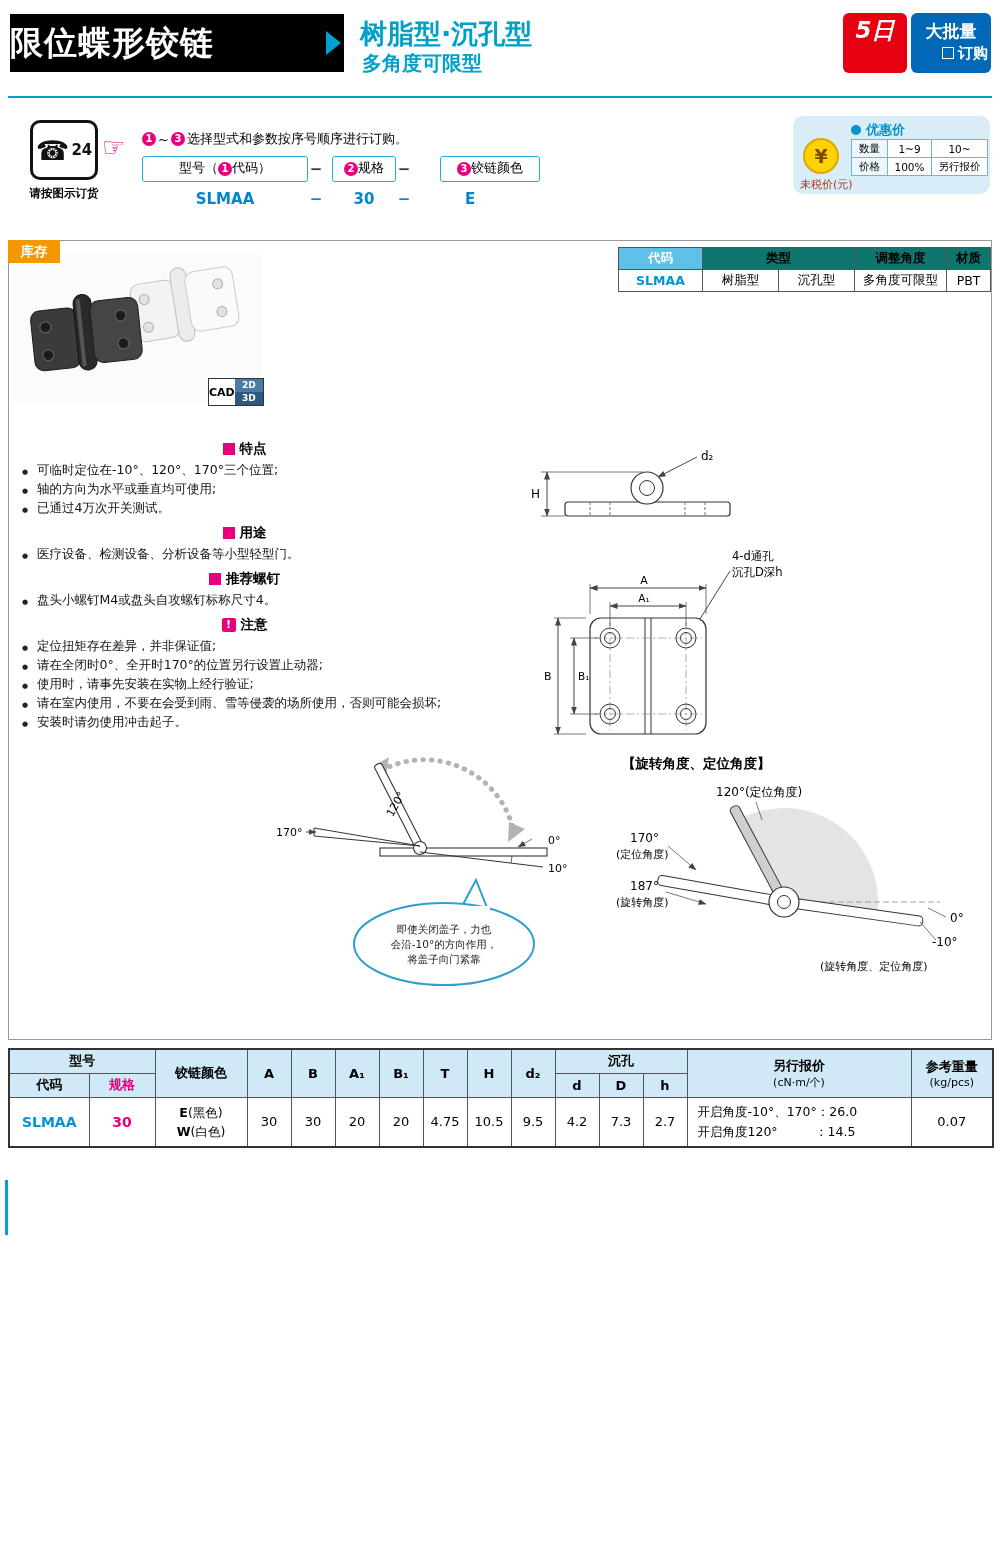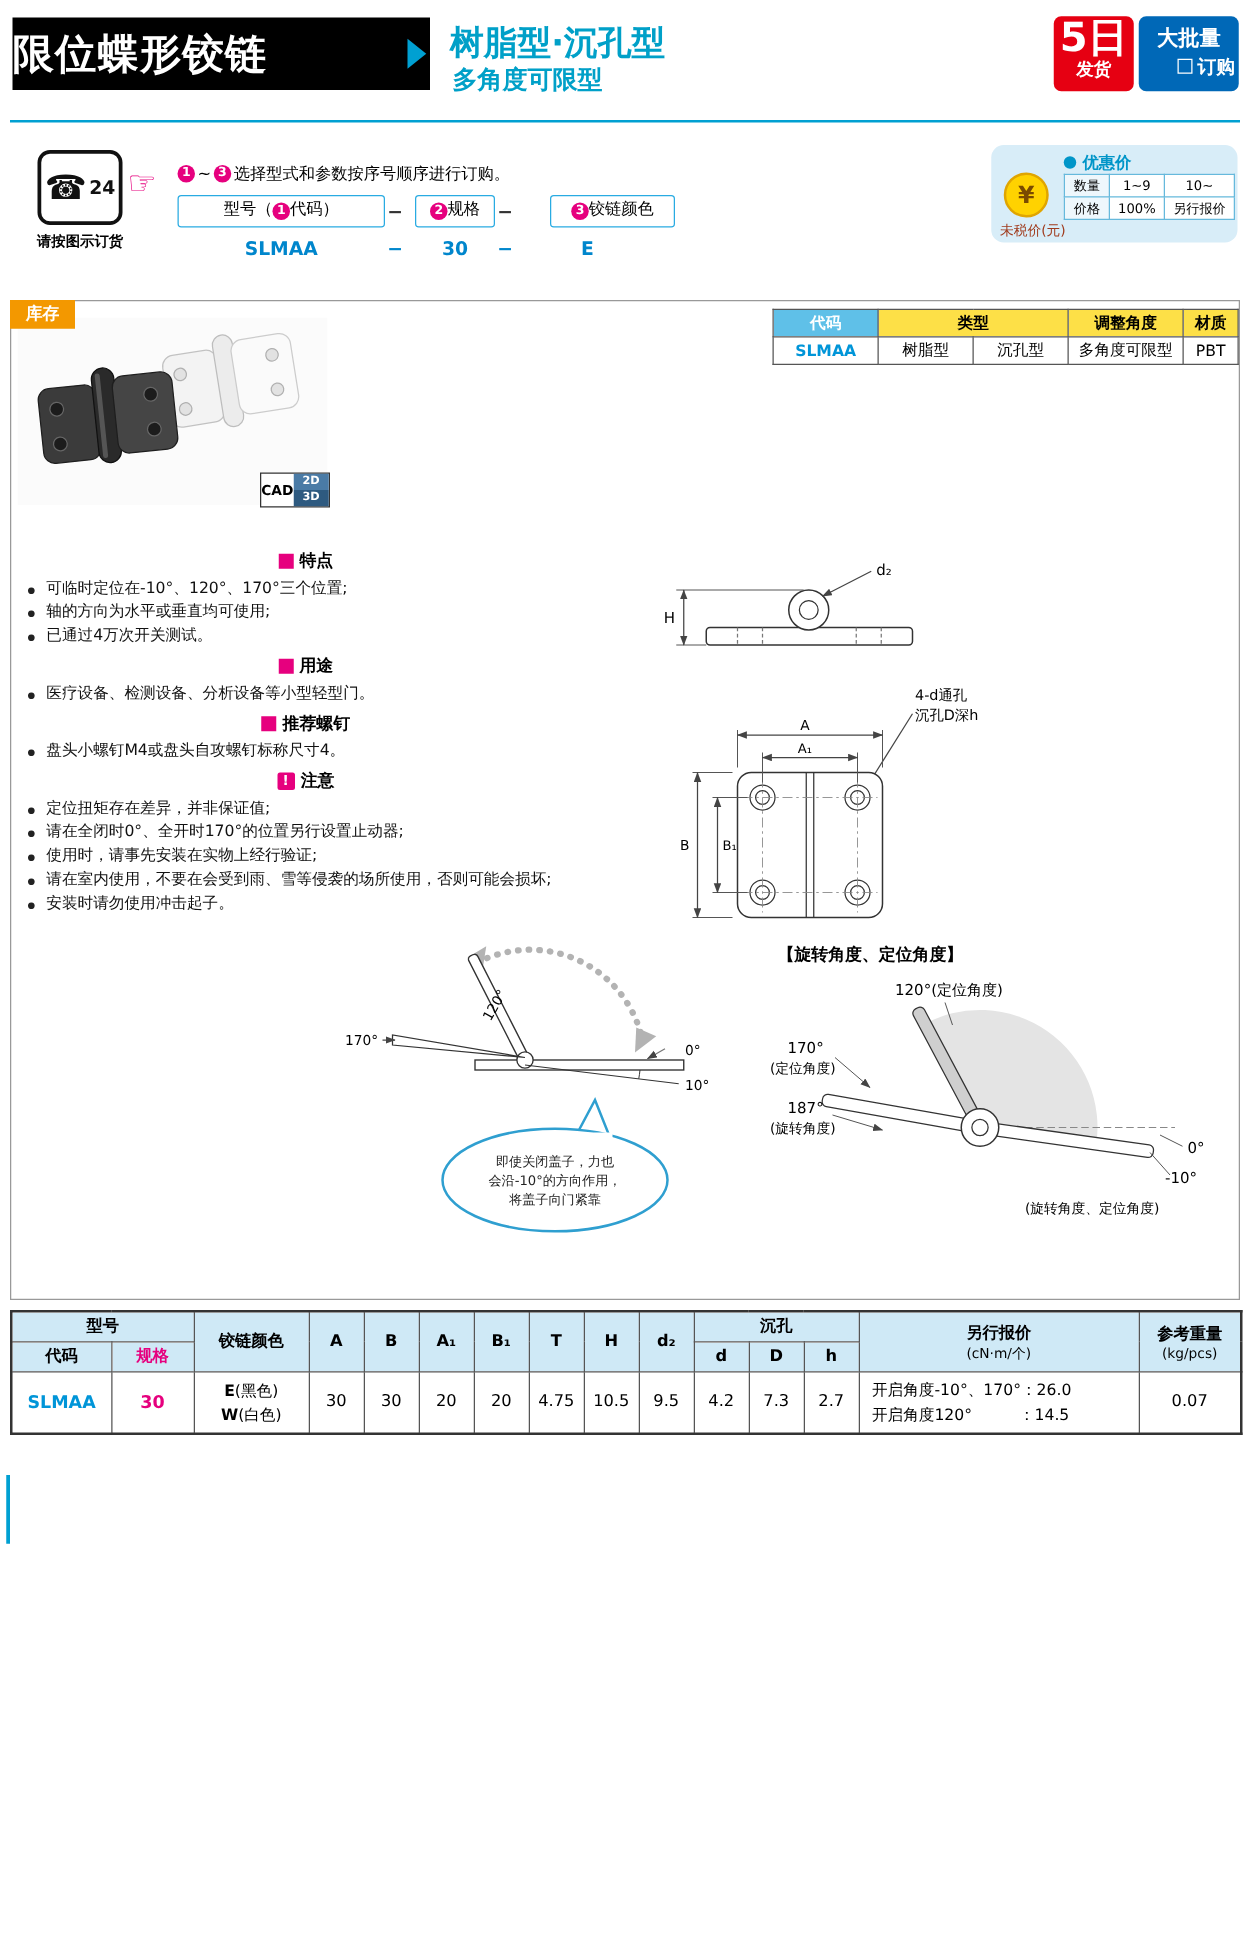--- a/index.html
+++ b/index.html
@@ -8,22 +8,22 @@
   .abs{position:absolute;}
   text{font-family:"DejaVu Sans","Liberation Sans",sans-serif;}
 
   
   .hdr-black{left:10px;top:14px;width:334px;height:58px;background:#000;display:flex;align-items:center;}
   .hdr-title{color:#fff;font-size:33px;font-weight:bold;letter-spacing:1px;}
   .hdr-arrow{left:326px;top:31px;width:0;height:0;border-left:15px solid #00a0d2;border-top:12px solid transparent;border-bottom:12px solid transparent;}
   .hdr-sub1{left:360px;top:16px;font-size:27px;font-weight:bold;color:#00a0c8;}
   .hdr-sub2{left:362px;top:50px;font-size:20px;font-weight:bold;color:#00a0c8;}
   .badge-ship{left:843px;top:13px;width:64px;height:60px;background:#e60012;border-radius:6px;color:#fff;text-align:center;}
-  .ship-big{display:block;font-size:32px;font-weight:bold;line-height:34px;}
-  .ship-small{display:block;font-size:14px;font-weight:bold;line-height:18px;}
+  .ship-big{display:block;font-size:23px;font-weight:bold;line-height:34px;font-style:italic;}
+  .ship-small{display:block;font-size:14px;font-weight:bold;line-height:18px;margin-top:48px;}
   .badge-bulk{left:911px;top:13px;width:80px;height:60px;background:#0068b7;border-radius:6px;color:#fff;text-align:center;padding-top:7px;}
   .bulk1{font-size:17px;font-weight:bold;line-height:22px;}
   .bulk2{font-size:15px;font-weight:bold;line-height:22px;display:flex;align-items:center;justify-content:center;gap:4px;padding-left:28px;}
   .order-ic{width:12px;height:12px;border:1.5px solid #fff;display:inline-block;background:#0068b7;}
   .hdr-rule{left:8px;top:96px;width:984px;height:2px;background:#00a0d2;}
 
   
   .phonebox{left:30px;top:120px;width:68px;height:60px;border:3px solid #111;border-radius:10px;background:#fff;display:flex;align-items:center;justify-content:center;gap:2px;}
   .phone-glyph{font-size:27px;color:#111;}
   .phone-num{font-size:15px;font-weight:bold;color:#111;}
@@ -60,21 +60,21 @@
   .stocktab{left:8px;top:240px;width:52px;height:23px;background:#f39800;color:#fff;font-size:13.5px;font-weight:bold;text-align:center;line-height:23px;z-index:2;}
   .photo{left:14px;top:254px;}
   .cadbadge{left:208px;top:378px;width:56px;height:28px;border:1.5px solid #333;background:#fff;display:flex;}
   .cadl{flex:1;font-size:11px;font-weight:bold;display:flex;align-items:center;justify-content:center;color:#000;}
   .cadr{width:36px;display:flex;flex-direction:column;}
   .cad2{flex:1;background:#4a7ba6;color:#fff;font-size:9px;font-weight:bold;text-align:center;line-height:12px;}
   .cad3{flex:1;background:#2e5a80;color:#fff;font-size:9px;font-weight:bold;text-align:center;line-height:12px;}
 
   .ttable{left:618px;top:247px;border-collapse:collapse;table-layout:fixed;width:372px;background:#fff;}
   .ttable th,.ttable td{border:1px solid #555;height:22px;font-size:12.5px;text-align:center;padding:0 2px;overflow:hidden;white-space:nowrap;}
-  .ttable th{background:#fde047;font-weight:bold;color:#000;}
+  .ttable th{background:#0f766e;font-weight:bold;color:#000;}
   .ttable th.code-h{background:#5fc0e8;color:#fff;}
   .ttable td.code-v{color:#0095d8;font-weight:bold;}
 
   .features{left:22px;top:432px;width:445px;}
   .sec-title{font-size:13.5px;font-weight:bold;margin:8px 0 3px;color:#000;display:flex;align-items:center;gap:5px;justify-content:center;}
   .sqmark{width:12px;height:12px;background:#e6007e;display:inline-block;flex:0 0 auto;}
   .cauticon{width:14px;height:14px;background:#e6007e;color:#fff;font-size:11px;font-weight:bold;text-align:center;line-height:14px;display:inline-block;border-radius:2px;flex:0 0 auto;}
   .bullet{position:relative;padding-left:15px;font-size:12.5px;line-height:17px;margin:2px 0;color:#111;}
   .bullet::before{content:"●";position:absolute;left:0;top:3px;font-size:7px;color:#222;}
 

